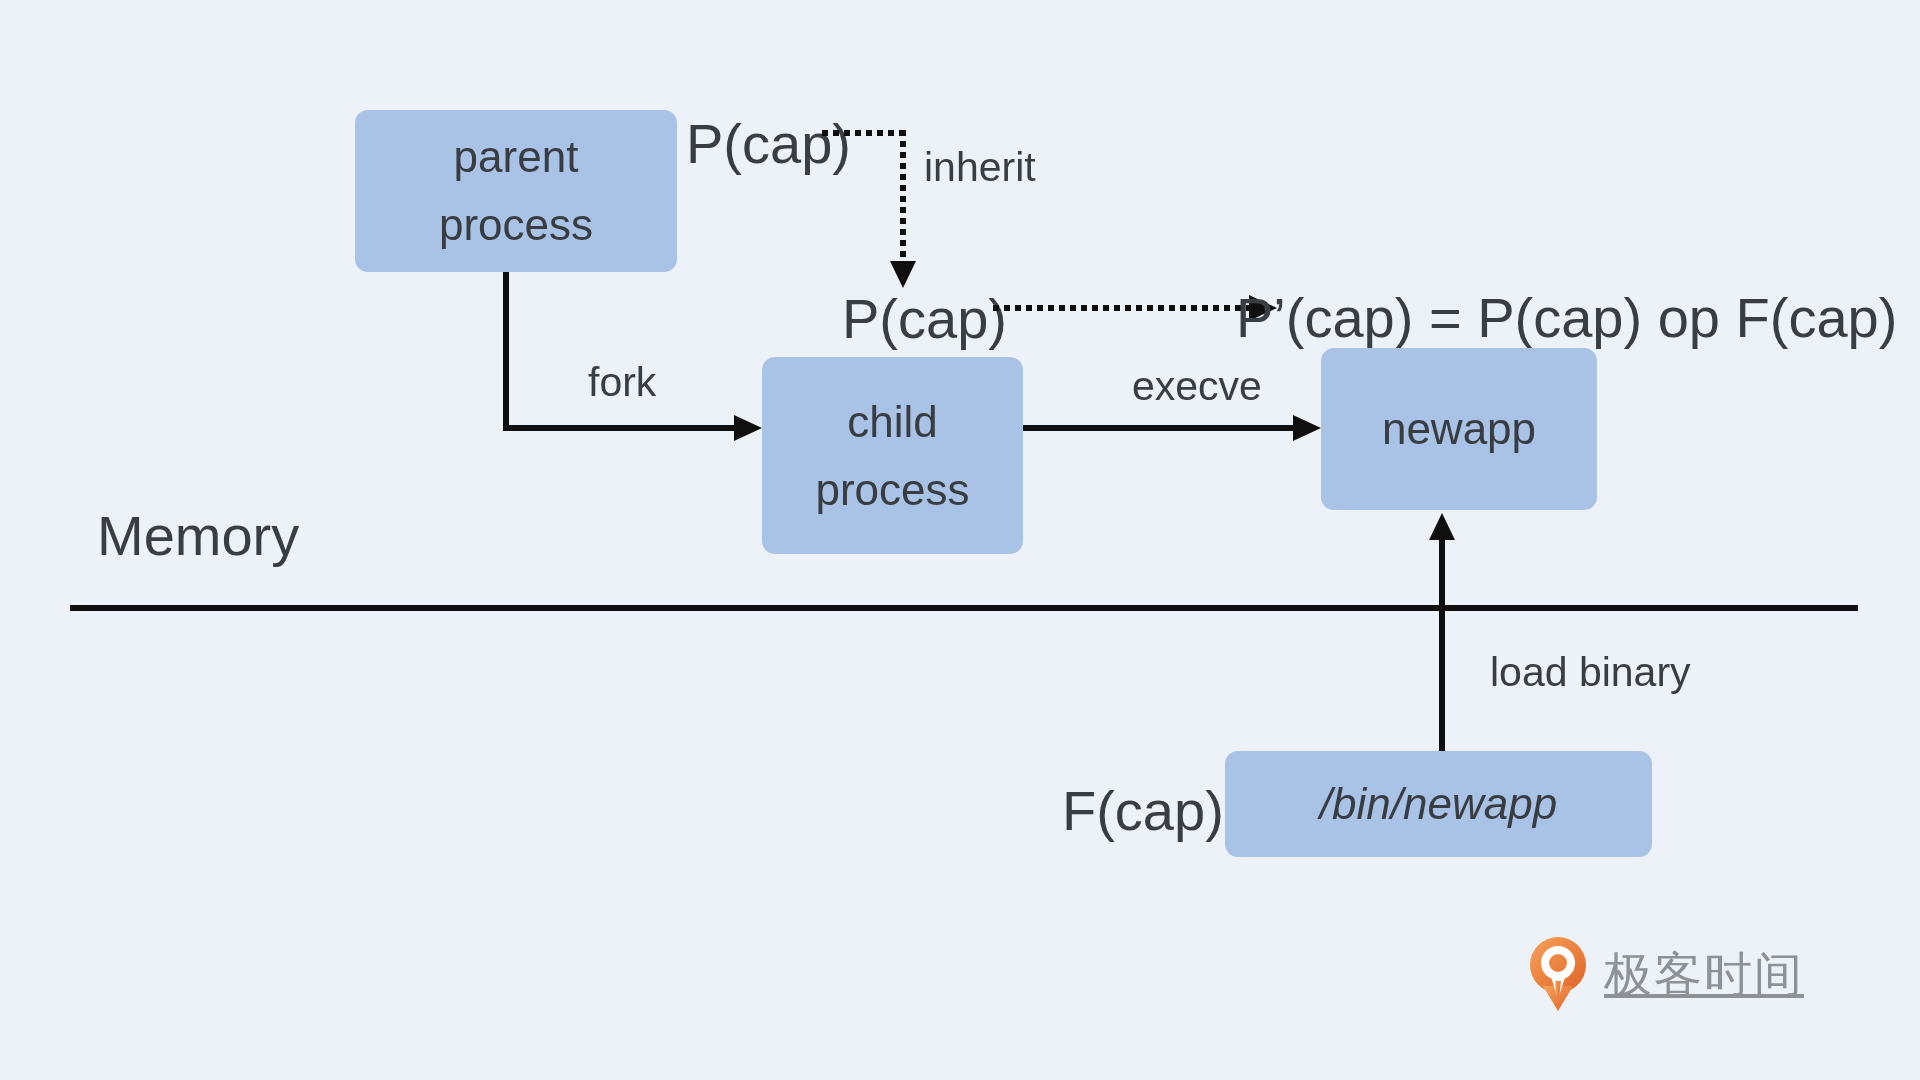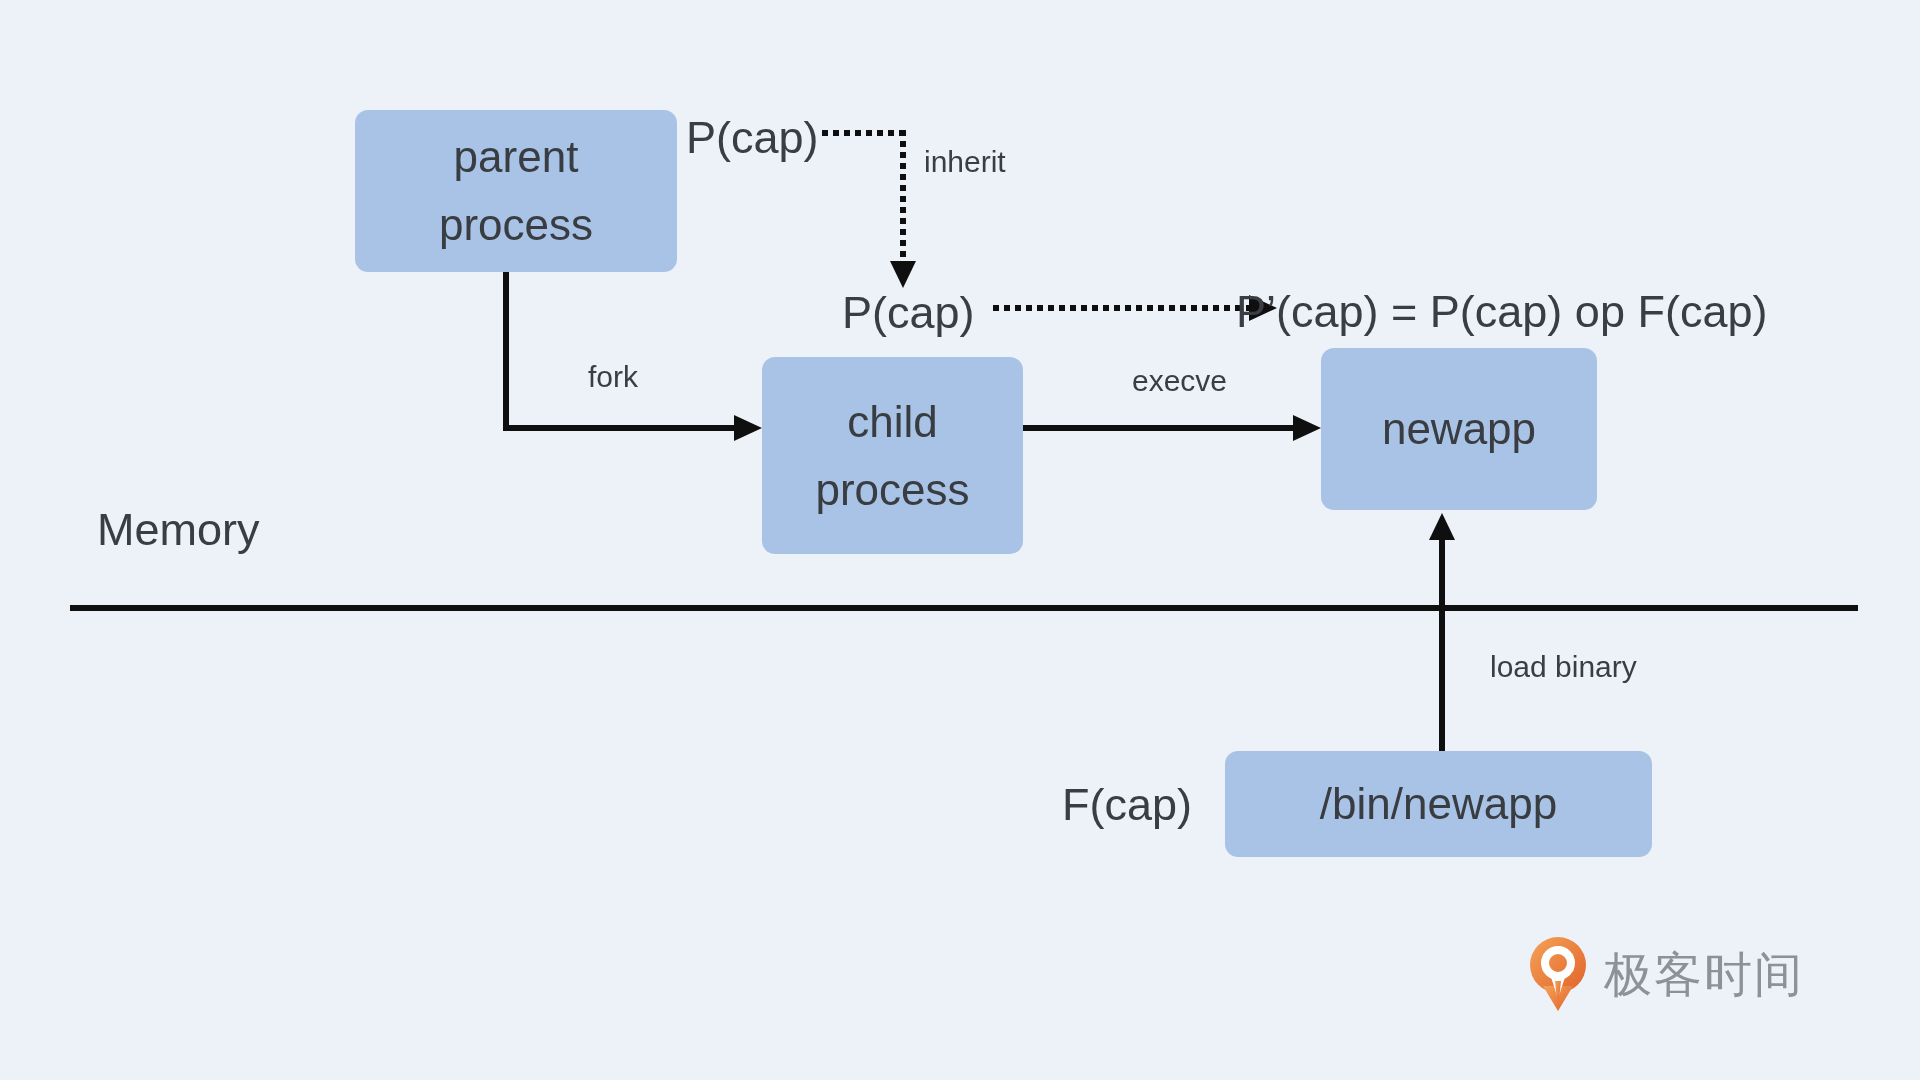--- a/index.html
+++ b/index.html
@@ -7,31 +7,31 @@
     position:relative;width:1920px;height:1080px;overflow:hidden;
     background:#edf1f8;
     font-family:"Liberation Sans","DejaVu Sans",sans-serif;
     color:#3a3e43;
   }
   .node{
     position:absolute;background:#a9c3e7;border-radius:13px;
     display:flex;flex-direction:column;align-items:center;justify-content:center;
     font-size:44px;line-height:68px;color:#393d42;text-align:center;
   }
-  .lbl{position:absolute;font-size:45px;line-height:1.1;white-space:nowrap;}
-  .lbl-sm{position:absolute;font-size:30px;line-height:1.1;white-space:nowrap;}
+  .lbl{position:absolute;font-size:56px;line-height:1.1;white-space:nowrap;}
+  .lbl-sm{position:absolute;font-size:41px;line-height:1.1;white-space:nowrap;}
   .solid{position:absolute;background:#0f0f0f;}
   .dot-h{position:absolute;height:6px;background:repeating-linear-gradient(90deg,#0f0f0f 0 6px,transparent 6px 11px);}
   .dot-v{position:absolute;width:6px;background:repeating-linear-gradient(180deg,#0f0f0f 0 6px,transparent 6px 11px);}
   .arr{position:absolute;width:0;height:0;}
   .arr-right{border-top:13px solid transparent;border-bottom:13px solid transparent;border-left:28px solid #0f0f0f;}
   .arr-down{border-left:13px solid transparent;border-right:13px solid transparent;border-top:27px solid #0f0f0f;}
   .arr-up{border-left:13px solid transparent;border-right:13px solid transparent;border-bottom:27px solid #0f0f0f;}
   .logo{position:absolute;left:1528px;top:936px;display:flex;align-items:center;}
-  .logo-text{font-size:48px;color:#8e9297;letter-spacing:2px;margin-left:16px;line-height:78px;}
+  .logo-text{font-size:48px;color:#8e9297;letter-spacing:2px;margin-left:16px;line-height:78px;text-decoration:underline;}
 </style>
 </head>
 <body>
 
 <div class="canvas">
 
   <div class="node" style="left:355px;top:110px;width:322px;height:162px;">
     <span>parent</span>
     <span>process</span>
   </div>
@@ -68,21 +68,21 @@
   </div>
 
   <span class="lbl" style="left:97px;top:505px;">Memory</span>
   <div class="solid" style="left:70px;top:605px;width:1788px;height:6px;"></div>
 
   <div class="arr arr-up" style="left:1429px;top:513px;"></div>
   <div class="solid" style="left:1439px;top:538px;width:6px;height:213px;"></div>
   <span class="lbl-sm" style="left:1482px;top:650px;margin-left:8px;">load binary</span>
 
   <span class="lbl" style="left:1062px;top:780px;">F(cap)</span>
-  <div class="node" style="left:1225px;top:751px;width:427px;height:106px;">
+  <div class="node" style="left:1225px;top:751px;width:427px;height:106px;font-style:italic;">
     <span>/bin/newapp</span>
   </div>
 
   <div class="logo">
     <svg width="60" height="78" viewBox="0 0 60 78">
       <defs>
         <linearGradient id="gkt" x1="0" y1="0" x2="1" y2="1">
           <stop offset="0" stop-color="#f5a257"></stop>
           <stop offset="1" stop-color="#e1632a"></stop>
         </linearGradient>

